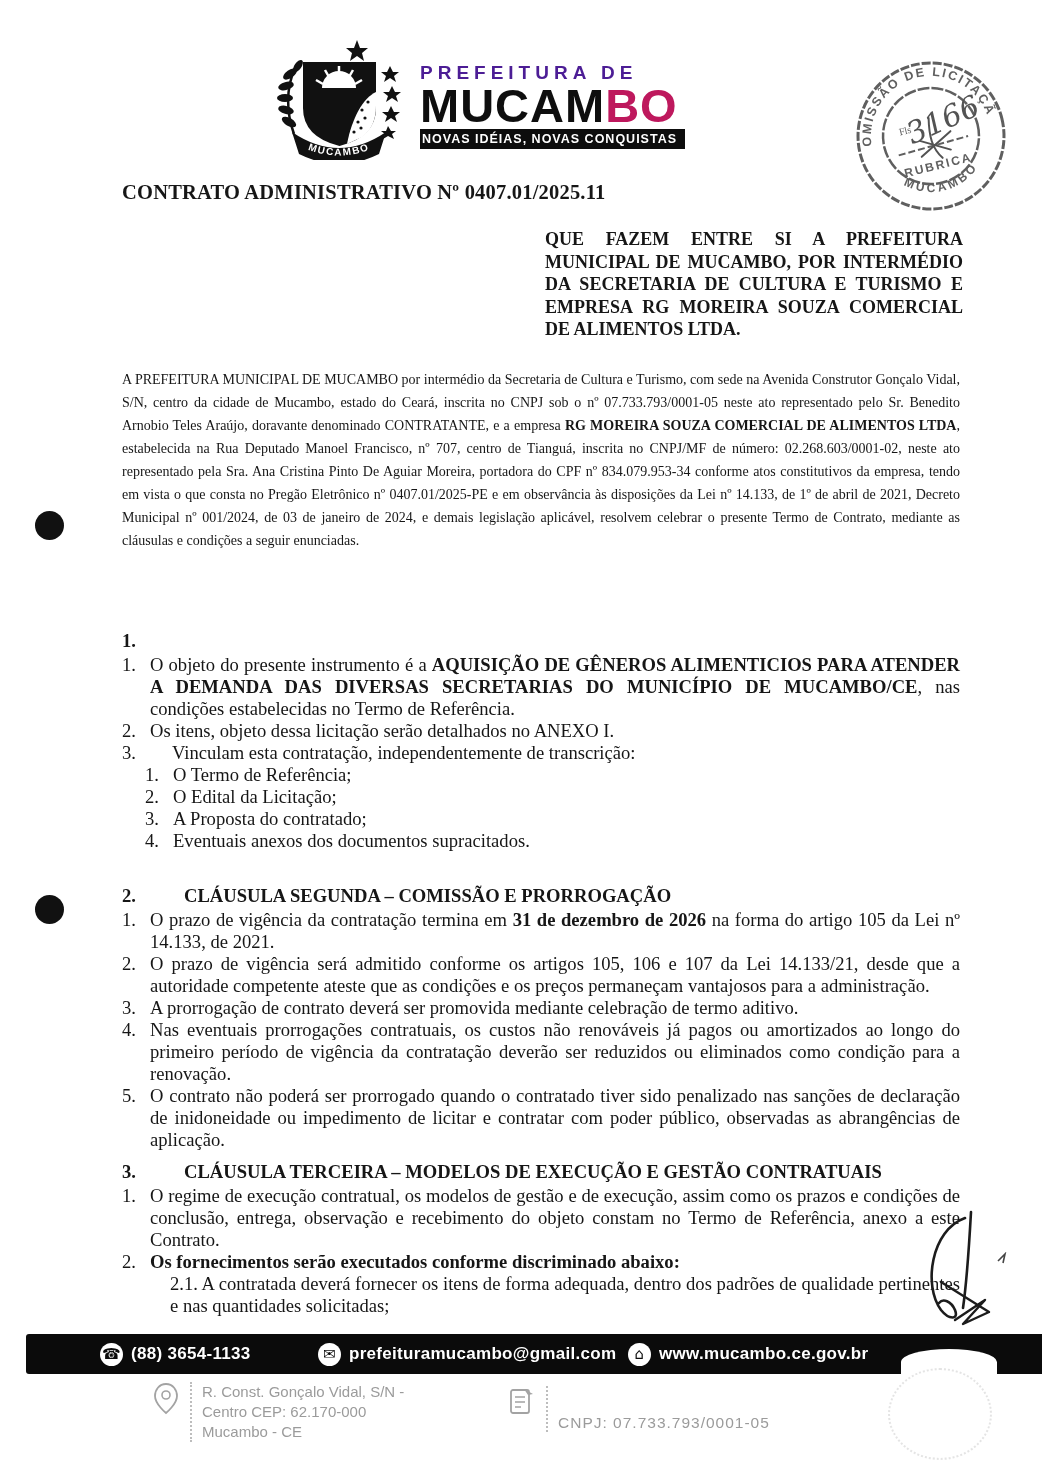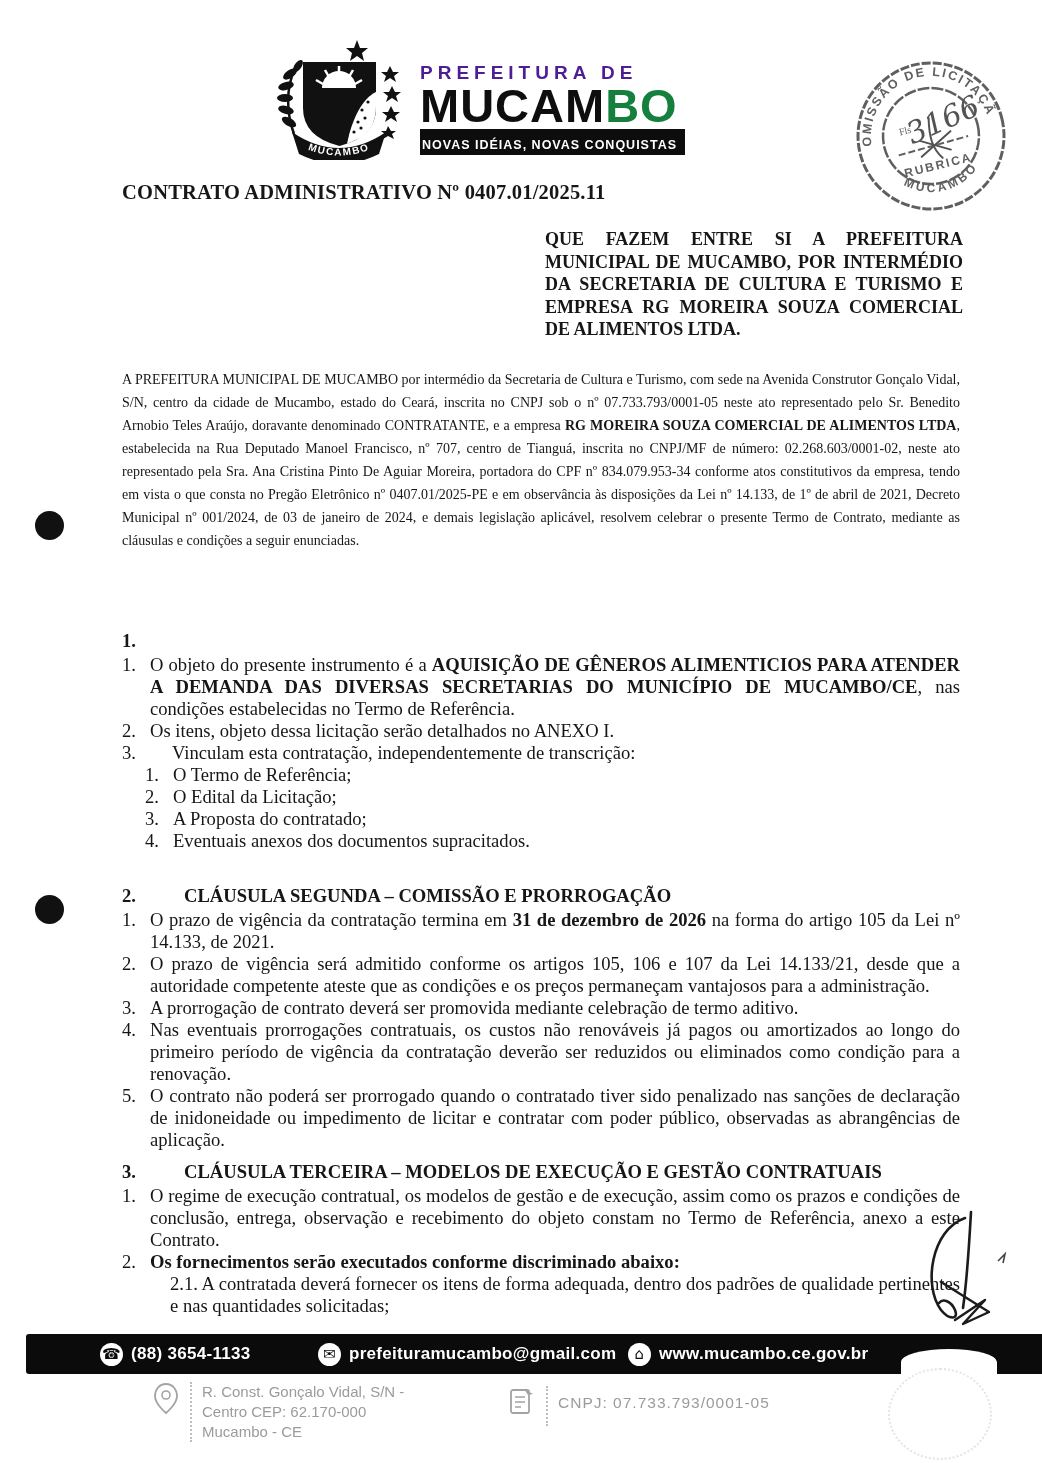--- a/index.html
+++ b/index.html
@@ -12,23 +12,23 @@
   .punch{position:absolute;width:29px;height:29px;border-radius:50%;background:#111;}
   .punch.p1{left:35px;top:511px;}
   .punch.p2{left:35px;top:895px;}
 
   
   .logo{position:absolute;left:262px;top:40px;display:flex;align-items:flex-start;}
   .crest{width:152px;height:120px;}
   .logo-text{margin-left:6px;padding-top:22px;font-family:"Liberation Sans",sans-serif;}
   .brand-line1{font-size:19px;font-weight:bold;letter-spacing:5px;color:#4c1d95;}
   .brand-name{font-size:47px;font-weight:bold;line-height:44px;letter-spacing:1px;color:#0e0e0e;}
-  .brand-name .faded{color:#15803d;}
+  .brand-name .faded{color:#be185d;}
   .tagline{display:inline-block;background:#0d0d0d;color:#fff;font-size:12.5px;font-weight:bold;
-    letter-spacing:1px;padding:9px 8px 3px 2px;margin-top:1px;}
+    letter-spacing:1px;padding:3px 8px 3px 2px;margin-top:1px;}
 
   
   .stamp{position:absolute;left:845px;top:48px;width:172px;height:176px;transform:rotate(-14deg);opacity:.88;}
 
   
   .doc-title{position:absolute;left:122px;top:181px;font-size:20.5px;font-weight:bold;letter-spacing:.2px;}
 
   
   .preamble{position:absolute;left:545px;top:228px;width:418px;font-size:18px;font-weight:bold;
     line-height:22.5px;text-align:justify;}
@@ -71,21 +71,21 @@
   .faded-seal{position:absolute;left:888px;top:1368px;width:100px;height:88px;border:2px dotted #cfcfcf;
     border-radius:50%;opacity:.55;}
 
   
   .finfo{position:absolute;top:1382px;left:0;width:100%;font-family:"Liberation Sans",sans-serif;color:#9b9b9b;}
   .fcol{position:absolute;display:flex;align-items:flex-start;gap:10px;}
   .fcol .sep{border-left:2px dotted #bdbdbd;align-self:stretch;min-height:40px;}
   .fcol-addr{left:152px;top:0;}
   .fcol-cnpj{left:508px;top:4px;}
   .addr-lines{font-size:15px;line-height:20px;}
-  .cnpj-text{font-size:15.5px;letter-spacing:1px;padding-top:8px;}
+  .cnpj-text{font-size:15.5px;letter-spacing:1px;padding-top:8px;margin-top:20px;}
 </style>
 </head>
 <body>
 
 <div class="page">
 
   <div class="punch p1"></div>
   <div class="punch p2"></div>
 
   <div class="logo">

